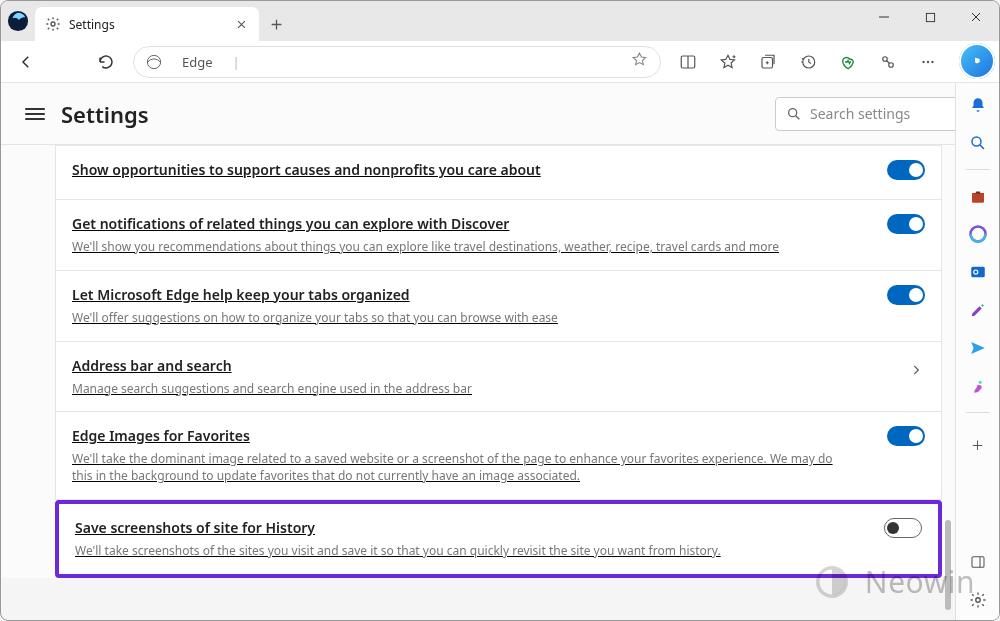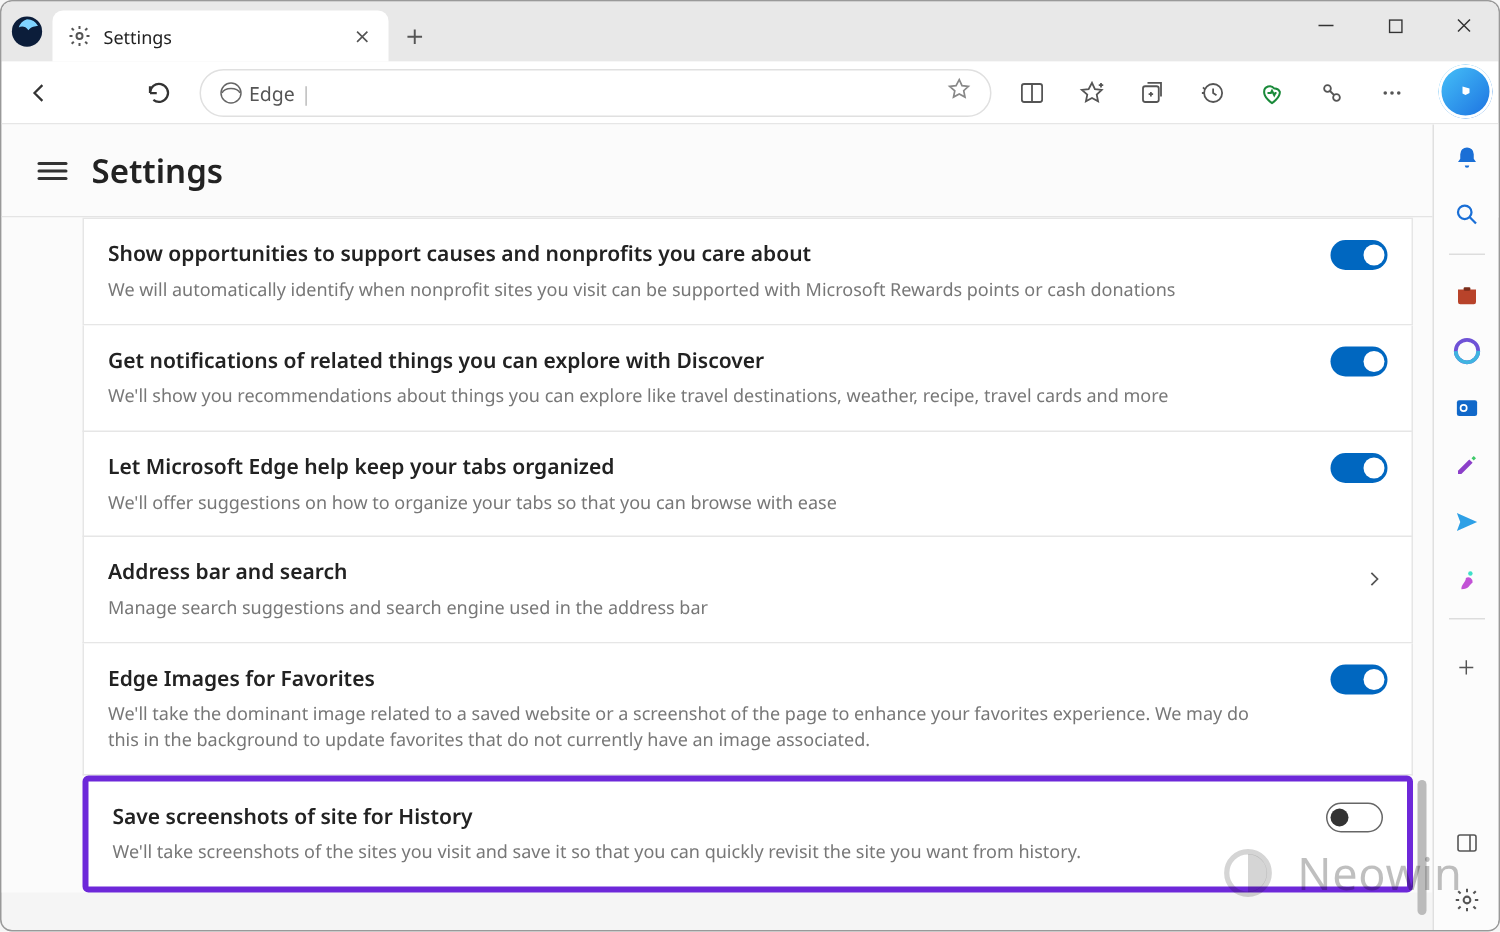--- a/index.html
+++ b/index.html
@@ -14,37 +14,37 @@
   .tab-title { flex:1; white-space:nowrap; overflow:hidden; }
   .tab-close { width:16px; height:16px; display:flex; align-items:center; justify-content:center; color:#555; }
   .newtab { width:34px; height:34px; margin-top:6px; display:flex; align-items:center; justify-content:center; color:#555; }
   .win-controls { margin-left:auto; display:flex; }
   .win-ctl { width:46px; height:32px; display:flex; align-items:center; justify-content:center; color:#333; }
 
   
   .toolbar { height:42px; background:#fff; display:flex; align-items:center; padding:0 6px; gap:2px; border-bottom:1px solid #e6e6e6; }
   .tool-btn { width:38px; height:34px; display:flex; align-items:center; justify-content:center; color:#424242; border-radius:4px; }
   .tool-btn svg { width:18px; height:18px; }
-  .addrbar { flex:1; height:32px; border:1px solid #e0e0e0; border-radius:16px; display:flex; align-items:center; padding:0 12px; gap:4px; font-size:13px; margin:0 6px; background:#fff; }
+  .addrbar { flex:1; height:32px; border:1px solid #e0e0e0; border-radius:16px; display:flex; align-items:center; padding:0 12px; gap:20px; font-size:13px; margin:0 6px; background:#fff; }
   .addrbar .edge-icon { width:16px; height:16px; color:#555; }
   .addr-label { color:#555; }
   .addr-sep { color:#bbb; }
   .addr-url { color:#777; }
   .addr-url b { color:#222; font-weight:600; }
   .addr-star { margin-left:auto; color:#888; }
 
   
   .page-header { height:62px; display:flex; align-items:center; padding:0 24px; gap:16px; border-bottom:1px solid #e4e4e4; background:#fbfbfb; }
   .ham { width:20px; display:flex; flex-direction:column; gap:3px; }
   .ham span { height:2px; background:#333; border-radius:1px; }
   .page-title { font-size:22px; font-weight:600; color:#222; }
   .settings-search { margin-left:auto; width:200px; height:34px; border:1px solid #ccc; border-radius:4px; display:flex; align-items:center; padding:0 10px; gap:8px; font-size:14px; color:#888; background:#fff; }
 
   
-  .content { padding:0 13px 0 54px; margin-right:44px; background:#fbfbfb; }
+  .content { padding:0 13px 0 54px; margin-right:44px; background:#fbfbfb;text-decoration:underline; }
   .card { border:1px solid #e6e6e6; border-top:none; background:#fff; padding:14px 16px 14px 16px; position:relative; }
   .card:first-child { border-top:1px solid #e6e6e6; }
   .card-title { font-size:14px; font-weight:600; color:#222; margin-bottom:6px; }
   .card-desc { font-size:12px; color:#777; line-height:1.4; max-width:780px; }
   .toggle { position:absolute; right:16px; top:14px; width:38px; height:20px; border-radius:10px; background:#0067c0; display:flex; align-items:center; padding:0 2px; justify-content:flex-end; }
   .toggle .knob { width:14px; height:14px; border-radius:50%; background:#fff; }
   .toggle.off { background:#fff; border:1px solid #666; justify-content:flex-start; }
   .toggle.off .knob { background:#333; width:12px; height:12px; }
   .chevron { position:absolute; right:18px; top:18px; color:#555; }
   .highlight { border:4px solid #6d28d9; border-radius:4px; }
@@ -190,26 +190,32 @@
     </svg>
 </div>
 
 <div class="page-header">
   <div class="ham">
       <span></span>
       <span></span>
       <span></span>
     </div>
   <div class="page-title">Settings</div>
+  <div class="settings-search">
+    <svg width="16" height="16" viewBox="0 0 24 24" fill="none" stroke="#666" stroke-width="2">
+        <circle cx="10" cy="10" r="6"></circle>
+        <path d="M20 20l-5.5-5.5"></path>
+      </svg>
+    <span>Search settings</span>
+  </div>
 </div>
 
 <div class="content" id="content">
     <div class="card">
       <div class="card-title">Show opportunities to support causes and nonprofits you care about</div>
-      <div class="card-desc">We will automatically identify when nonprofit sites you visit can be supported with Microsoft Rewards points or cash donations</div>
       <div class="toggle">
         <div class="knob"></div>
       </div>
     </div>
     <div class="card">
       <div class="card-title">Get notifications of related things you can explore with Discover</div>
       <div class="card-desc">We'll show you recommendations about things you can explore like travel destinations, weather, recipe, travel cards and more</div>
       <div class="toggle">
         <div class="knob"></div>
       </div>

